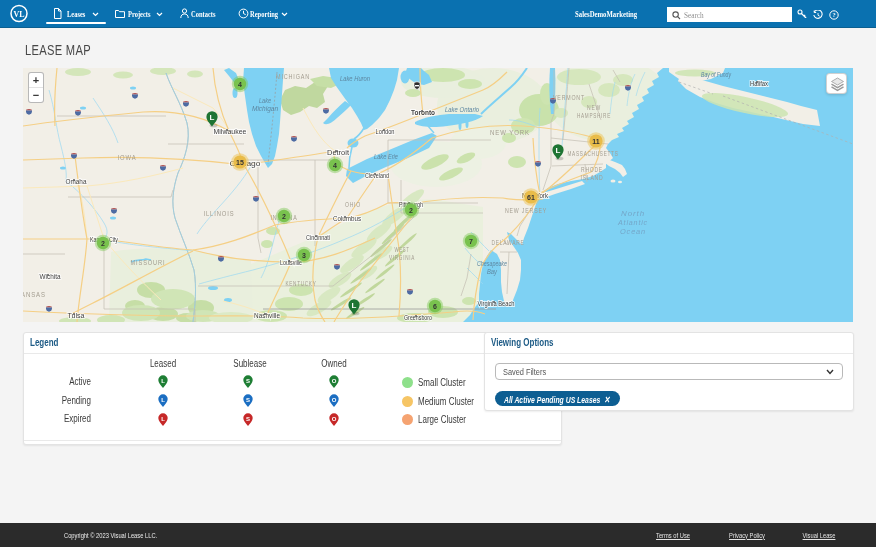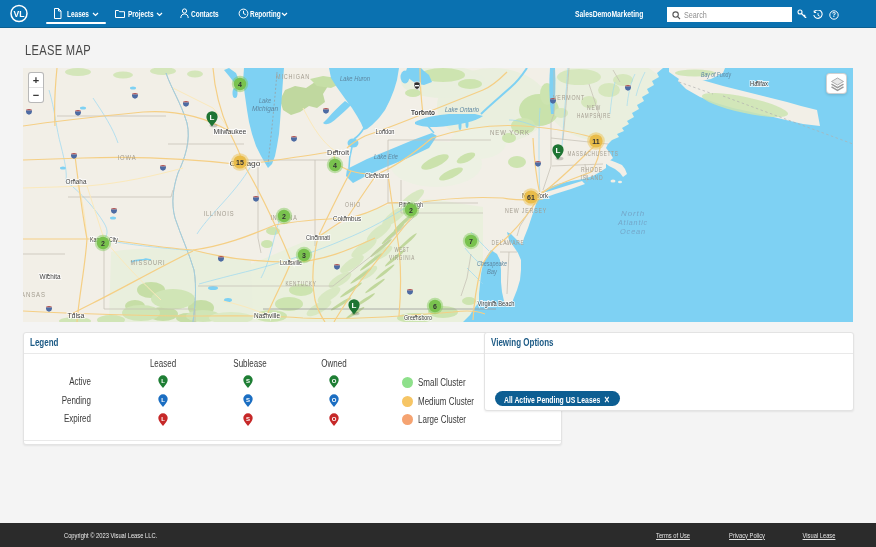--- a/index.html
+++ b/index.html
@@ -1,20 +1,20 @@
 <!DOCTYPE html>
 <html><head>
 <meta charset="utf-8">
 <style>
 * { margin:0; padding:0; box-sizing:border-box; }
 html,body { width:876px; height:547px; overflow:hidden; background:#f4f4f4;
   font-family:"Liberation Sans", sans-serif; position:relative; }
 .abs { position:absolute; }
 
-#nav { position:absolute; left:0; top:0; width:876px; height:28px; background:#0a71b0; border-bottom:1px solid #0b5f91; }
+#nav { position:absolute; left:0; top:0; width:876px; height:28px; background:#0a71b0; border-bottom:1px solid #0b5f91;font-family:Liberation Serif, serif; }
 .navtxt { position:absolute; color:#fff; font-size:9px; font-weight:bold; transform-origin:left center; transform:scaleX(0.72); white-space:nowrap; }
 #underline { position:absolute; left:46px; top:22px; width:60px; height:2px; background:#fff; border-radius:1px; }
 
 #hd { position:absolute; left:25px; top:41px; font-size:15.5px; color:#474747; letter-spacing:0.4px; transform-origin:left center; transform:scaleX(0.72); white-space:nowrap; font-weight:500;}
 
 #map { position:absolute; left:23px; top:68px; width:830px; height:254px; overflow:hidden; background:#f2efe7; }
 #zoomctl { position:absolute; left:28px; top:72px; width:16px; height:31px; background:#fff; border:1px solid rgba(0,0,0,0.28); border-radius:3px; z-index:5;}
 #zoomctl .zc { width:14px; height:15px; text-align:center; color:#333; font-size:11px; font-weight:bold; line-height:14px;}
 #zoomctl .zc:first-child { border-bottom:1px solid #e4e4e4; }
 #layerctl { position:absolute; left:826px; top:73px; width:21px; height:21px; background:#fff; border:1px solid rgba(0,0,0,0.18); border-radius:4px; z-index:5; box-shadow:0 1px 3px rgba(0,0,0,0.15);}
@@ -23,21 +23,21 @@
 #legend { left:23px; top:332px; width:539px; height:113px; }
 #viewing { left:484px; top:332px; width:370px; height:79px; }
 .ptitle { position:absolute; left:6px; top:4px; font-size:10px; font-weight:bold; color:#1c5a85; transform-origin:left center; transform:scaleX(0.8); white-space:nowrap;}
 .psep { position:absolute; left:0; width:100%; height:1px; background:#e9e9e9; }
 .lhead { position:absolute; font-size:10px; color:#3a3a3a; transform:translateX(-50%) scaleX(0.8); white-space:nowrap; }
 .lrow { position:absolute; font-size:10px; color:#3a3a3a; text-align:right; width:50px; transform-origin:right center; transform:scaleX(0.8); white-space:nowrap;}
 .clab { position:absolute; font-size:10px; color:#3a3a3a; transform-origin:left center; transform:scaleX(0.8); white-space:nowrap;}
 .cdot { position:absolute; width:11px; height:11px; border-radius:50%; }
 #select { position:absolute; left:10px; top:30px; width:348px; height:17px; border:1px solid #b9b9b9; border-radius:4px; background:#fff; }
 #select span { position:absolute; left:7px; top:3px; font-size:9px; color:#555; transform-origin:left center; transform:scaleX(0.82); white-space:nowrap;}
-#pill { position:absolute; left:10px; top:58px; width:125px; height:15px; background:#0d5e92; border-radius:8px; }
+#pill { position:absolute; left:10px; top:58px; width:125px; height:15px; background:#0d5e92; border-radius:8px;font-style:italic; }
 #pill span { position:absolute; left:9px; top:2.5px; font-size:9.5px; font-weight:bold; color:#fff; transform-origin:left center; transform:scaleX(0.72); white-space:nowrap; }
 
 #footer { position:absolute; left:0; top:523px; width:876px; height:24px; background:#2b2b2b; }
 .ftxt { position:absolute; font-size:8px; color:#ececec; transform-origin:left center; transform:scaleX(0.72); white-space:nowrap; top:8px;}
 .flink { position:absolute; font-size:8px; color:#e4e4e4; text-decoration:underline; transform:translateX(-50%) scaleX(0.72); white-space:nowrap; top:8px;}
 
 #search { position:absolute; left:667px; top:7px; width:125px; height:15px; background:#fff; border-radius:0; }
 #search span { position:absolute; left:17px; top:3px; font-size:8.5px; color:#8f8f8f; transform-origin:left center; transform:scaleX(0.85);}
 #avatar { position:absolute; left:883px; top:5px; width:42px; height:18px; border-radius:50%; background:#cfe3f3; }
 #avatar span { position:absolute; width:18px; text-align:center; top:5px; font-size:7.5px; font-weight:bold; color:#2374ad; transform:scaleX(0.85);}
@@ -564,20 +564,26 @@
   <div class="cdot" style="left:378px;top:63px;background:#f6c565"></div>
   <div class="cdot" style="left:378px;top:81px;background:#f5a371"></div>
   <span class="clab" style="left:394px;top:44px">Small Cluster</span>
   <span class="clab" style="left:394px;top:63px">Medium Cluster</span>
   <span class="clab" style="left:394px;top:81px">Large Cluster</span>
 </div>
 
 <div id="viewing" class="panel">
   <div class="ptitle">Viewing Options</div>
   <div class="psep" style="top:20px"></div>
+  <div id="select">
+    <span>Saved Filters</span>
+    <svg class="abs" style="right:8px;top:5px" width="8" height="6" viewBox="0 0 8 6">
+        <path d="M1,1 L4,4.5 L7,1" fill="none" stroke="#333" stroke-width="1.4"></path>
+      </svg>
+  </div>
   <div id="pill">
       <span>All Active Pending US Leases&nbsp; ✕</span>
     </div>
 </div>
 
 <div id="footer">
   <span class="ftxt" style="left:64px">Copyright © 2023 Visual Lease LLC.</span>
   <span class="flink" style="left:673px">Terms of Use</span>
   <span class="flink" style="left:747px">Privacy Policy</span>
   <span class="flink" style="left:819px">Visual Lease</span>

